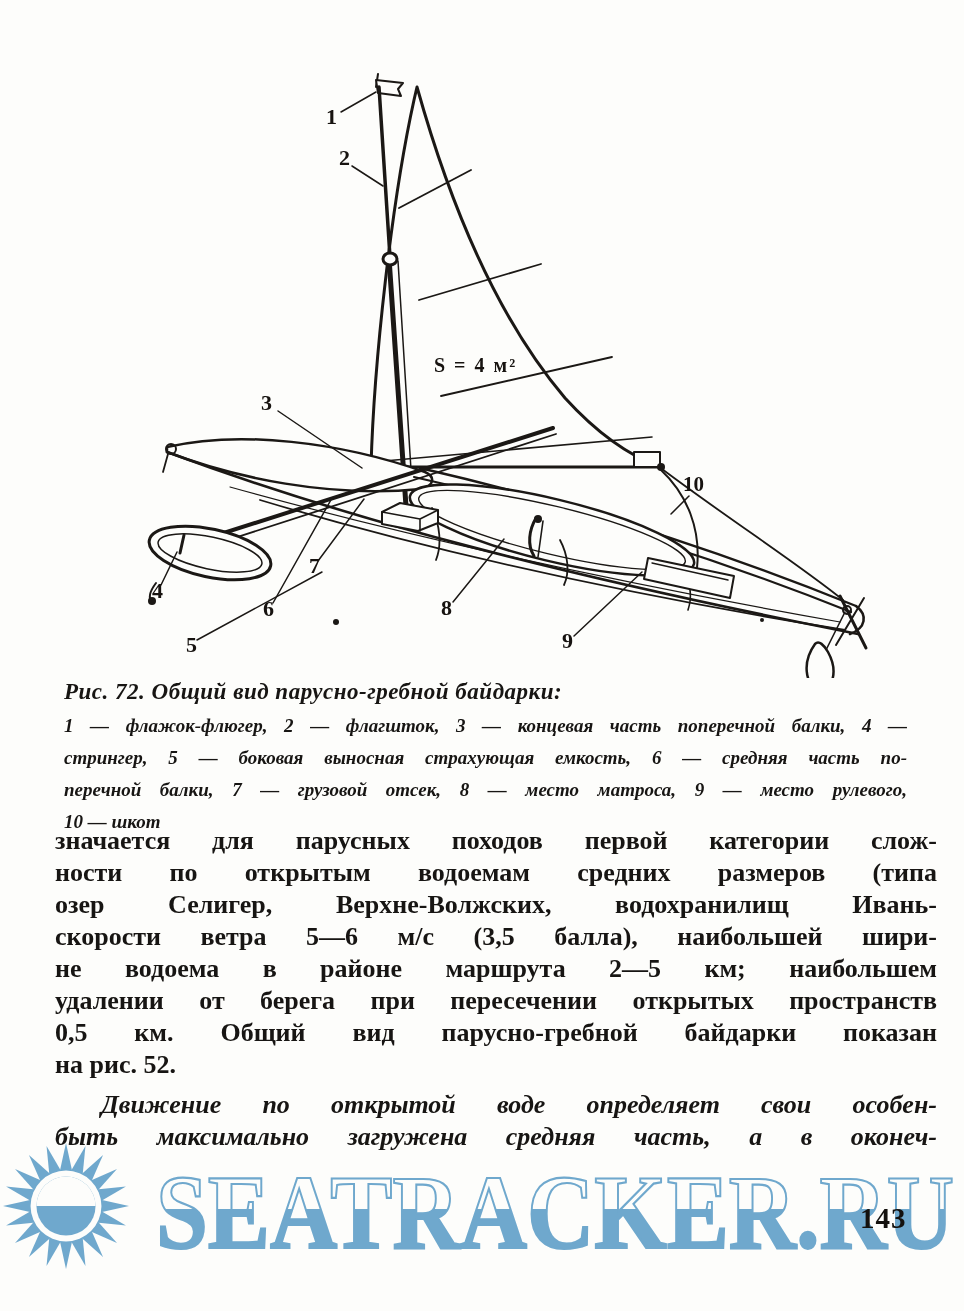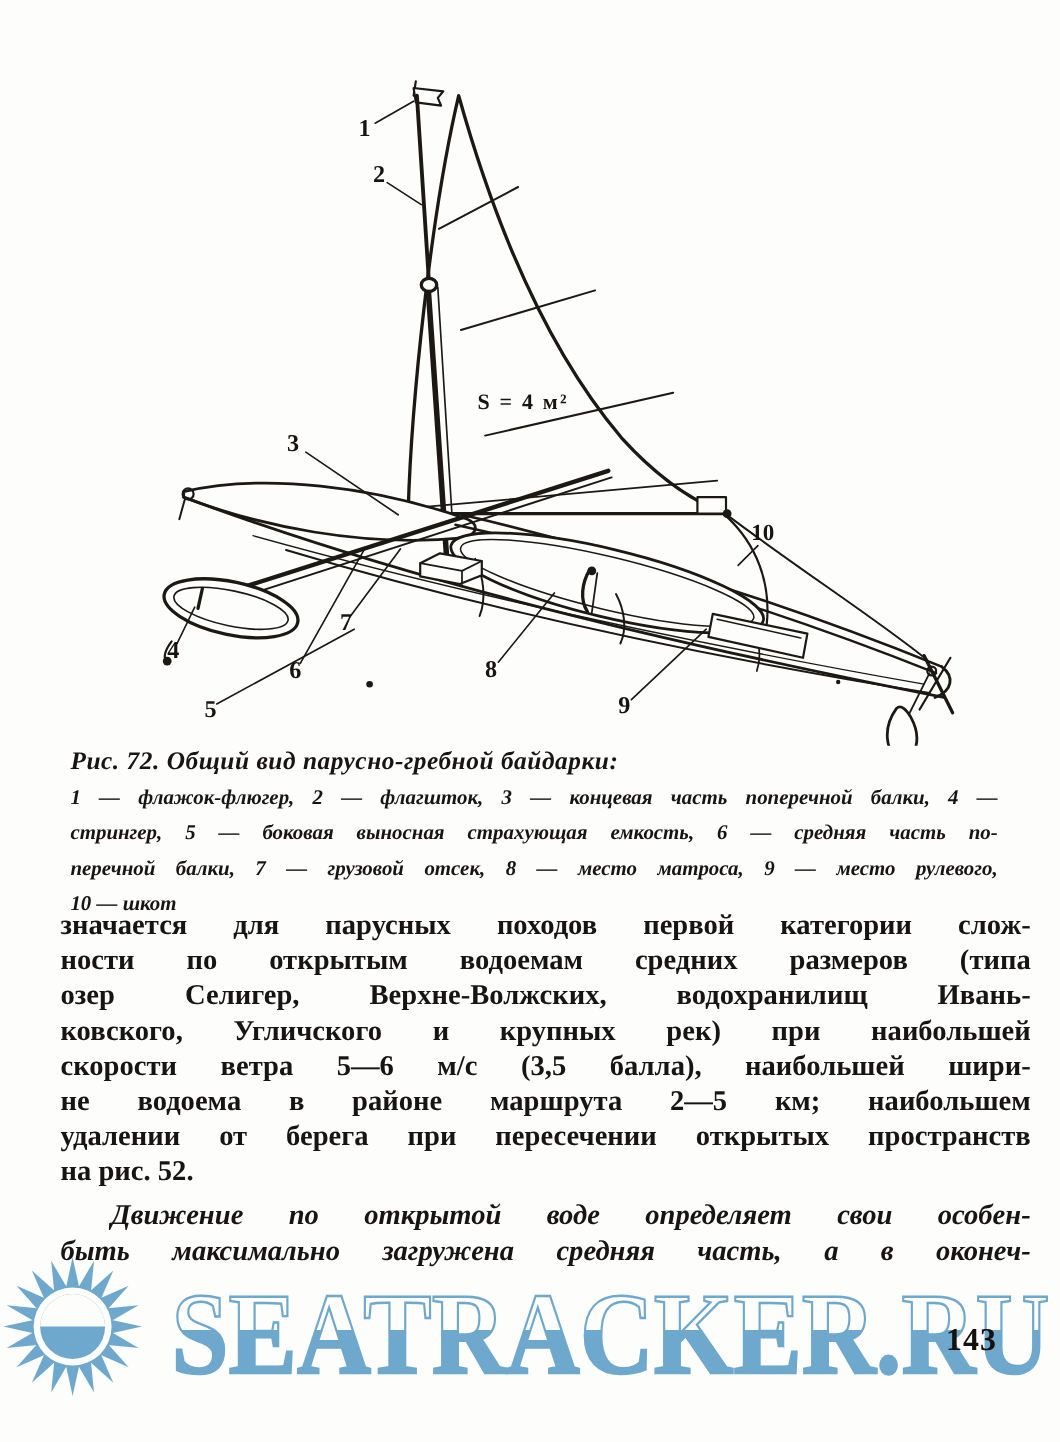--- a/index.html
+++ b/index.html
@@ -143,24 +143,24 @@
         <div class="tline">стрингер, 5 — боковая выносная страхующая емкость, 6 — средняя часть по-</div>
         <div class="tline">перечной балки, 7 — грузовой отсек, 8 — место матроса, 9 — место рулевого,</div>
         <div class="tline">10 — шкот</div>
       </div>
   </div>
 
   <div class="para para1">
       <div class="tline">значается для парусных походов первой категории слож-</div>
       <div class="tline">ности по открытым водоемам средних размеров (типа</div>
       <div class="tline">озер Селигер, Верхне-Волжских, водохранилищ Ивань-</div>
-      <div class="tline">ковского, Угличского и крупных рек) при наибольшей</div>
       <div class="tline">скорости ветра 5—6 м/с (3,5 балла), наибольшей шири-</div>
       <div class="tline">не водоема в районе маршрута 2—5 км; наибольшем</div>
       <div class="tline">удалении от берега при пересечении открытых пространств</div>
+      <div class="tline">0,5 км. Общий вид парусно-гребной байдарки показан</div>
       <div class="tline">на рис. 52.</div>
     </div>
 
   <div class="para para2">
       <div class="tline">Движение по открытой воде определяет свои особен-</div>
       <div class="tline">быть максимально загружена средняя часть, а в оконеч-</div>
     </div>
 
   <div class="watermark">
     <svg class="sun-icon" width="128" height="128" viewBox="0 0 130 130">

